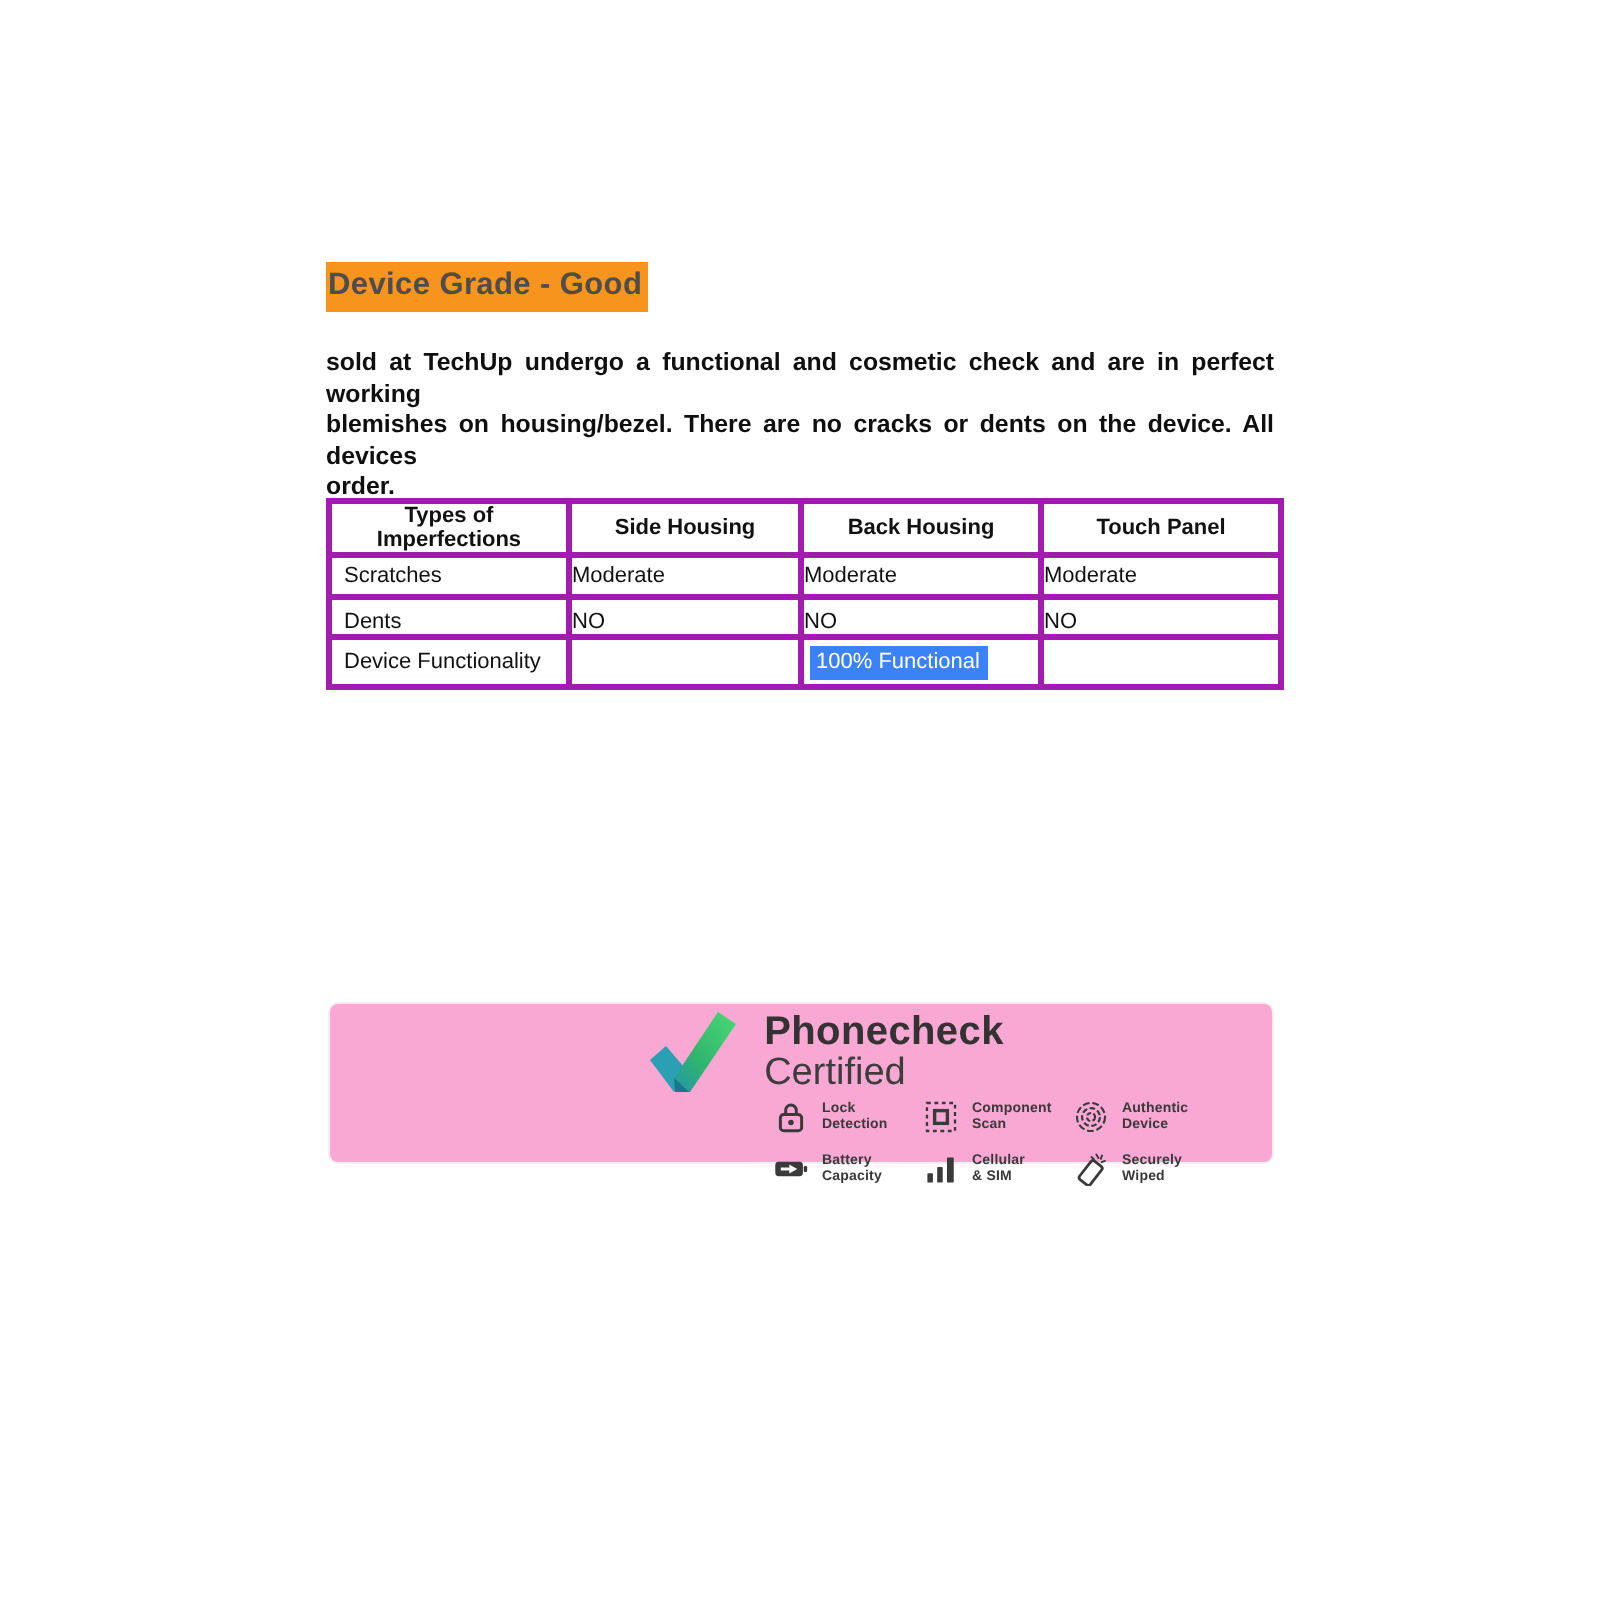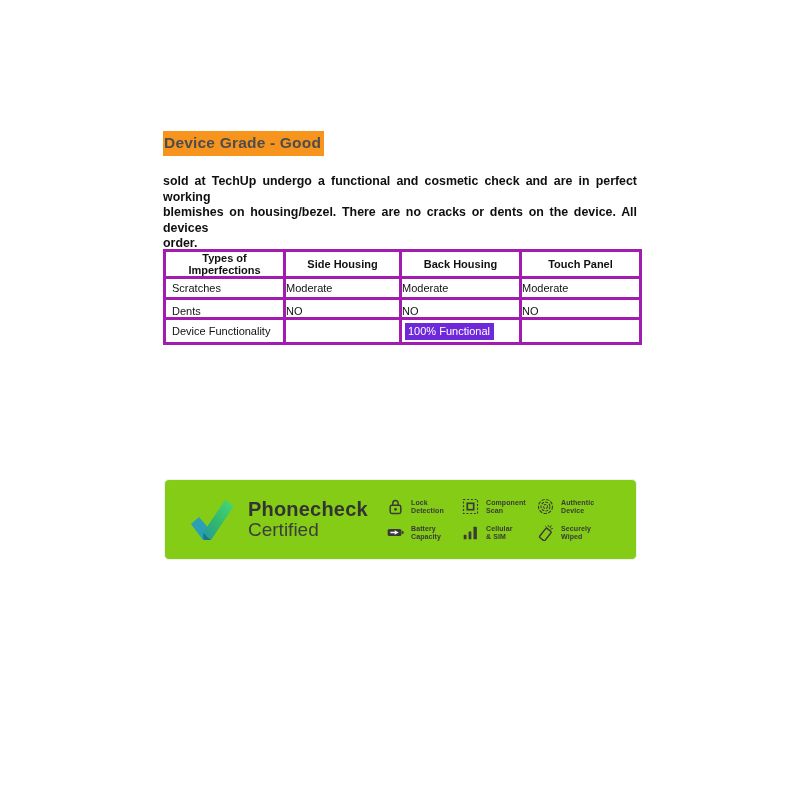--- a/index.html
+++ b/index.html
@@ -44,32 +44,32 @@
   .grade-table td.lbl { text-align: left; padding-left: 6px; }
   .grade-table td.val { text-align: left; }
   .grade-table tr.r1 td { height: 21px; }
   .grade-table tr.r2 td { height: 22px; }
   .grade-table tr.r3 td { height: 22px; }
   .grade-table tr.r4 td { height: 20px; vertical-align: top; }
   .grade-table tr.r4 td { padding-top: 5px; }
   .grade-table tr.r5 td { height: 25px; }
   .hl-functional {
     display: inline-block;
-    background: #6d28d9;
+    background: #3b82f6;
     color: #ffffff;
     font-size: 11px;
     padding: 2px 4px 3px 3px;
     margin-left: 3px;
   }
 
   
   .badge {
-    position: absolute; left: 164px; top: 479px; width: 473px; height: 81px;
-    background: #84cc16; border: 1px solid #f0f0f1; border-radius: 5px;
-    display: flex; align-items: center;
+    position: absolute; left: 164px; top: 501px; width: 473px; height: 81px;
+    background: #f9a8d4; border: 1px solid #f0f0f1; border-radius: 5px;
+    display: flex; align-items: center; flex-direction: column;
   }
   .logo { display: flex; align-items: center; margin-left: 25px; }
   .logo-mark { width: 46px; height: 48px; }
   .brand { margin-left: 12px; color: #333333; }
   .brand-name { font-size: 20px; font-weight: bold; line-height: 21px; letter-spacing: 0.2px; }
   .brand-sub { font-size: 19px; font-weight: normal; line-height: 20px; color: #3d3d3d; }
 
   .features {
     margin-left: auto; margin-right: 24px;
     display: grid; grid-template-columns: repeat(3, 75px);

